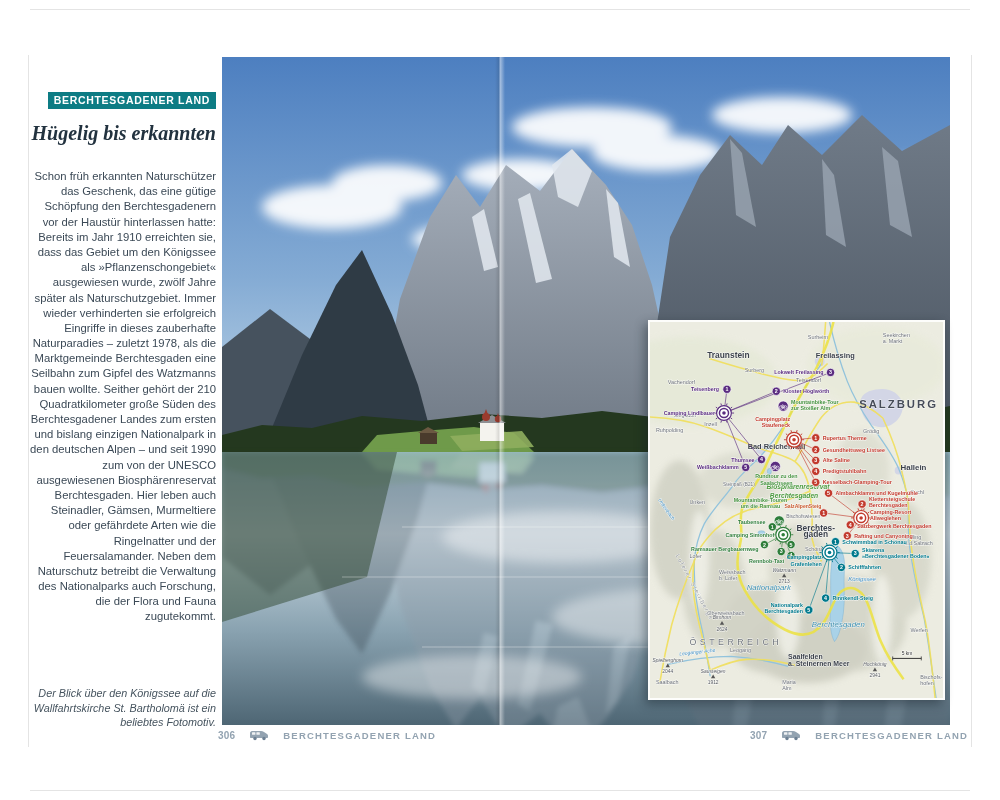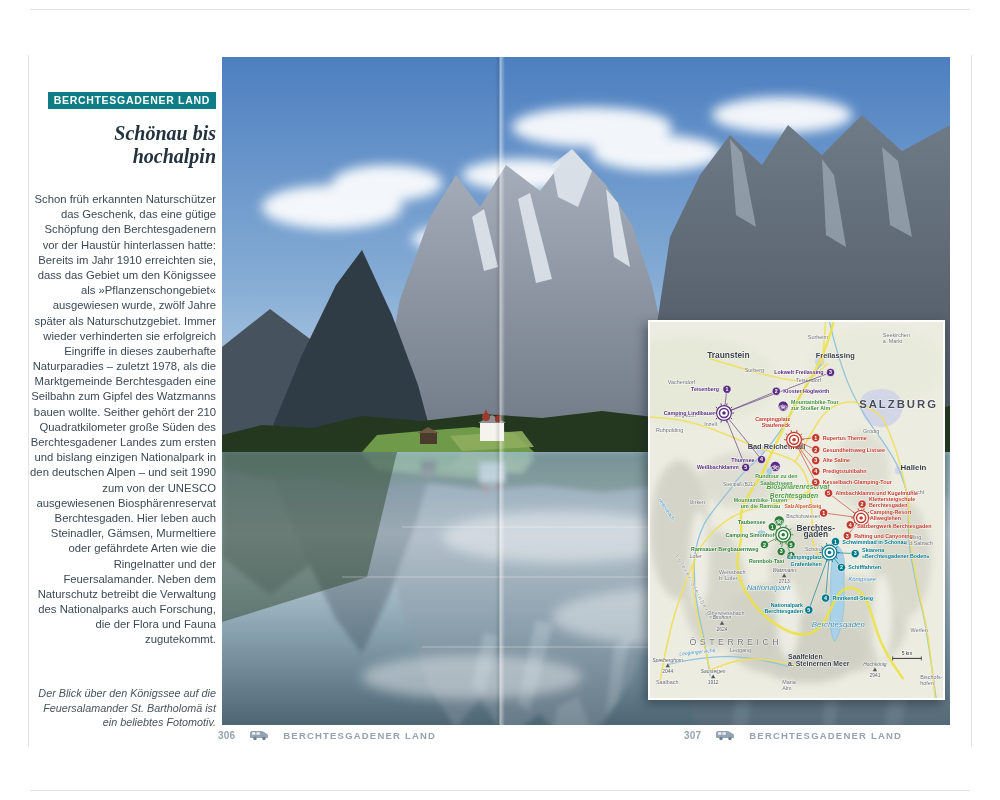--- a/index.html
+++ b/index.html
@@ -29,21 +29,21 @@
   .title{font-family:"Liberation Serif",serif;font-style:italic;font-weight:600;
          font-size:20px;color:#22323f;margin:13px 0 0;}
   .bodytext{margin:24px 0 17px;font-size:11.3px;line-height:1.345;color:#3b4956;}
   .caption{position:absolute;left:30px;top:686px;width:186px;text-align:right;z-index:2;
            font-style:italic;font-size:10.8px;line-height:1.35;color:#46545f;margin:0;}
 
   .footer{position:absolute;top:729px;display:flex;align-items:center;gap:14px;z-index:2;
           color:#93a3b1;font-size:9.5px;letter-spacing:1.2px;font-weight:bold;}
   .footer .num{font-size:10px;letter-spacing:.2px;}
   .f-left{left:218px;}
-  .f-right{left:684px;}
+  .f-right{left:750px;}
   .van{flex:0 0 auto;}
 </style>
 </head>
 <body>
 
 <div class="spread">
 
   <div class="trim trim-top"></div>
   <div class="trim trim-bottom"></div>
   <div class="trim trim-left"></div>
@@ -464,25 +464,25 @@
           <line x1="246" y1="340" x2="275" y2="340" stroke="#333" stroke-width="1"></line>
           <line x1="246" y1="338" x2="246" y2="342" stroke="#333" stroke-width="0.8"></line>
           <line x1="275" y1="338" x2="275" y2="342" stroke="#333" stroke-width="0.8"></line>
           <text x="260.5" y="336.5" font-size="5" font-weight="400" fill="#333" text-anchor="middle" letter-spacing="0" font-style="normal" transform="" stroke="#ffffff" stroke-width="0.8" stroke-opacity="0.85">5 km</text>
         </g>
       </svg>
   </div>
 
   <div class="col">
     <span class="kicker">BERCHTESGADENER LAND</span>
-    <h1 class="title">Schönau bis hochalpin</h1>
+    <h1 class="title">Hügelig bis erkannten</h1>
     <p class="bodytext">Schon früh erkannten Naturschützer das Geschenk, das eine gütige Schöpfung den Berchtesgadenern vor der Haustür hinterlassen hatte: Bereits im Jahr 1910 erreichten sie, dass das Gebiet um den Königssee als »Pflanzenschongebiet« ausgewiesen wurde, zwölf Jahre später als Naturschutzgebiet. Immer wieder verhinderten sie erfolgreich Eingriffe in dieses zauberhafte Naturparadies – zuletzt 1978, als die Marktgemeinde Berchtesgaden eine Seilbahn zum Gipfel des Watzmanns bauen wollte. Seither gehört der 210 Quadratkilometer große Süden des Berchtesgadener Landes zum ersten und bislang einzigen Nationalpark in den deutschen Alpen – und seit 1990 zum von der UNESCO ausgewiesenen Biosphärenreservat Berchtesgaden. Hier leben auch Steinadler, Gämsen, Murmeltiere oder gefährdete Arten wie die Ringelnatter und der Feuersalamander. Neben dem Naturschutz betreibt die Verwaltung des Nationalparks auch Forschung, die der Flora und Fauna zugutekommt.</p>
   </div>
 
-  <p class="caption">Der Blick über den Königssee auf die Feuersalamander St. Bartholomä ist ein beliebtes Fotomotiv.</p>
+  <p class="caption">Der Blick über den Königssee auf die Wallfahrtskirche St. Bartholomä ist ein beliebtes Fotomotiv.</p>
 
   <div class="footer f-left">
     <span class="num">306</span>
     <svg class="van" width="20" height="12" viewBox="0 0 20 12">
       <path d="M1,8 L1,4 C1,3 2,2 3,2 L12,2 C13,2 14,2.4 15,3 L18,5 C18.8,5.5 19,6 19,7 L19,8 C19,8.6 18.6,9 18,9 L2,9 C1.4,9 1,8.6 1,8 Z" fill="#93a3b1"></path>
       <circle cx="6" cy="9.5" r="1.7" fill="#6d8093"></circle>
         <circle cx="15" cy="9.5" r="1.7" fill="#6d8093"></circle>
       <rect x="3" y="3.2" width="3.4" height="2.6" rx="0.5" fill="#ffffff" opacity=".85"></rect>
       <rect x="7.4" y="3.2" width="3.4" height="2.6" rx="0.5" fill="#ffffff" opacity=".85"></rect>
     </svg>

